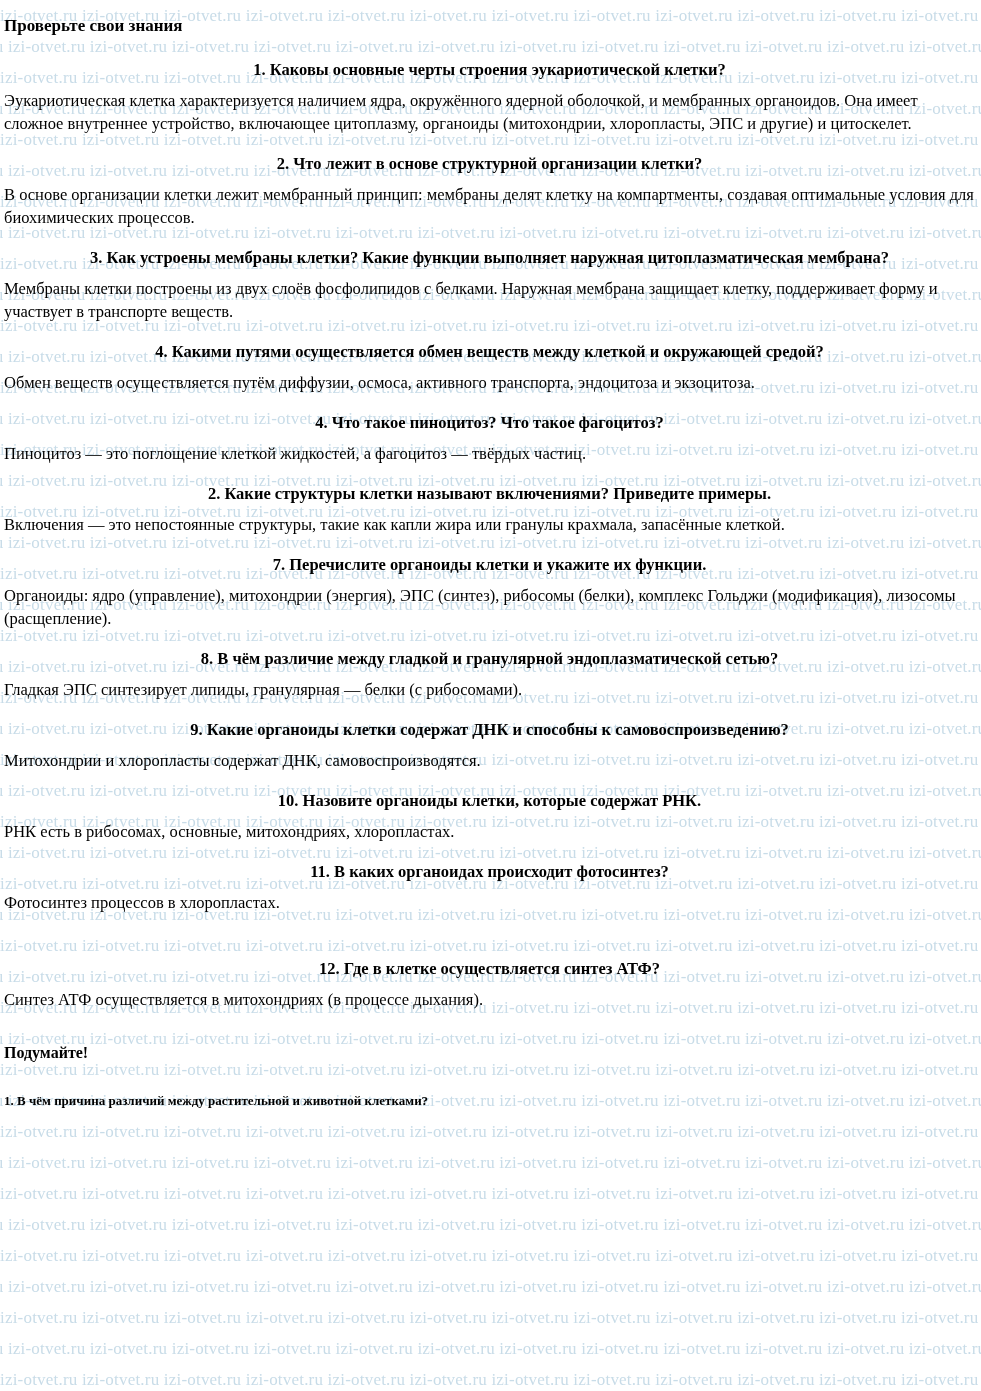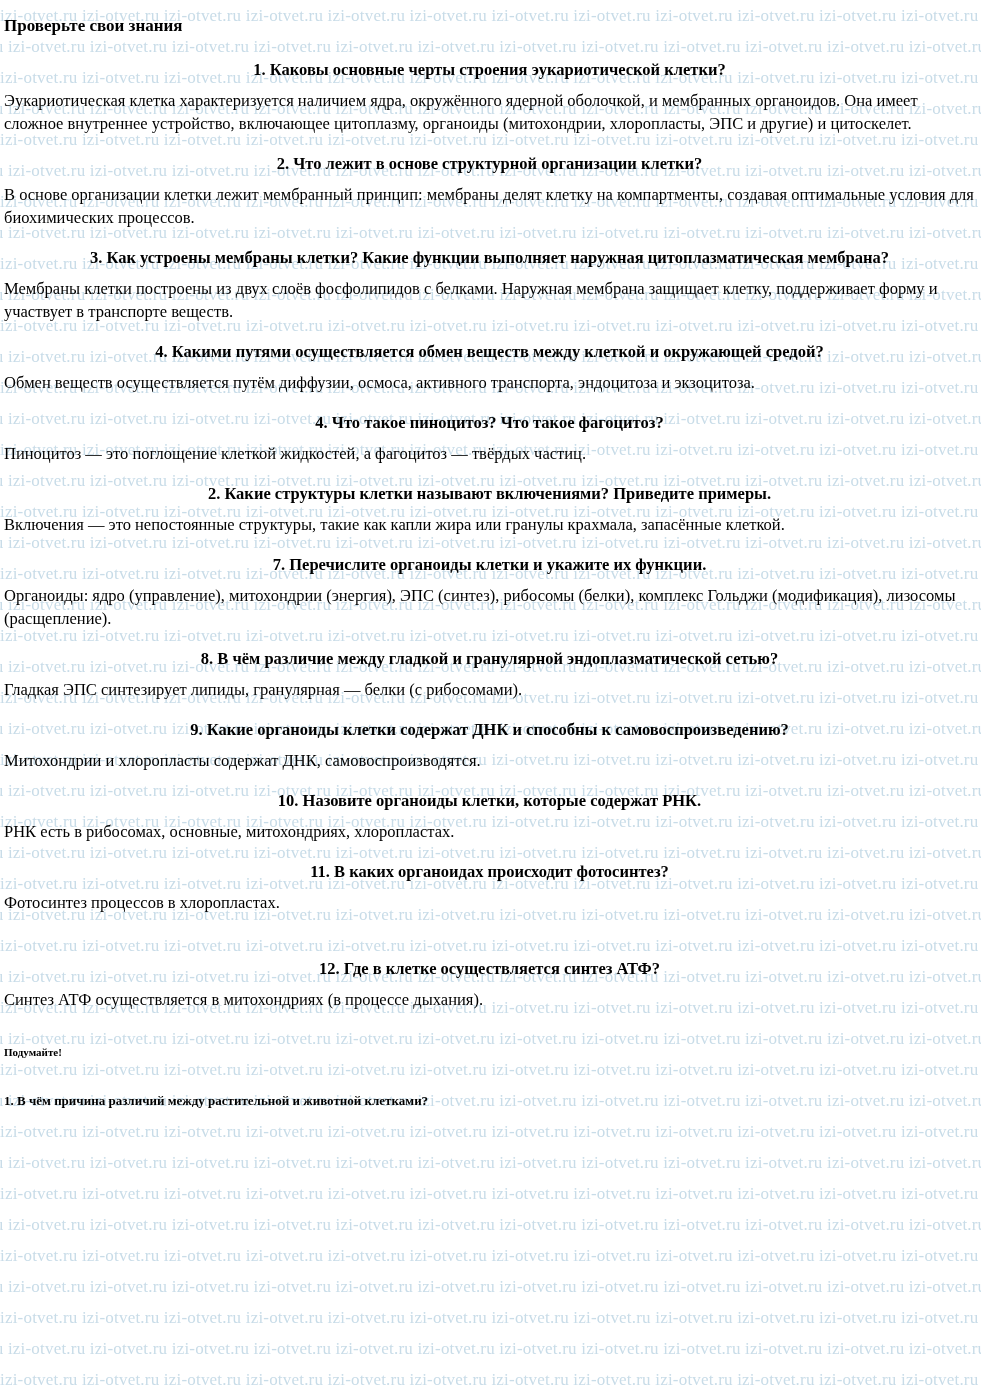--- a/index.html
+++ b/index.html
@@ -64,21 +64,21 @@
     font-weight: normal;
     font-size: 16.5px;
     line-height: 23px;
     margin: 0 0 18px 0;
   }
   .block {
     margin-bottom: 6px;
   }
   .section-head {
     font-weight: bold;
-    font-size: 11px;
+    font-size: 16px;
     line-height: 23px;
     margin: 30px 0 26px 0;
   }
   .tail-q {
     font-weight: bold;
     font-size: 13px;
     line-height: 22px;
     margin: 0;
   }
 </style>

